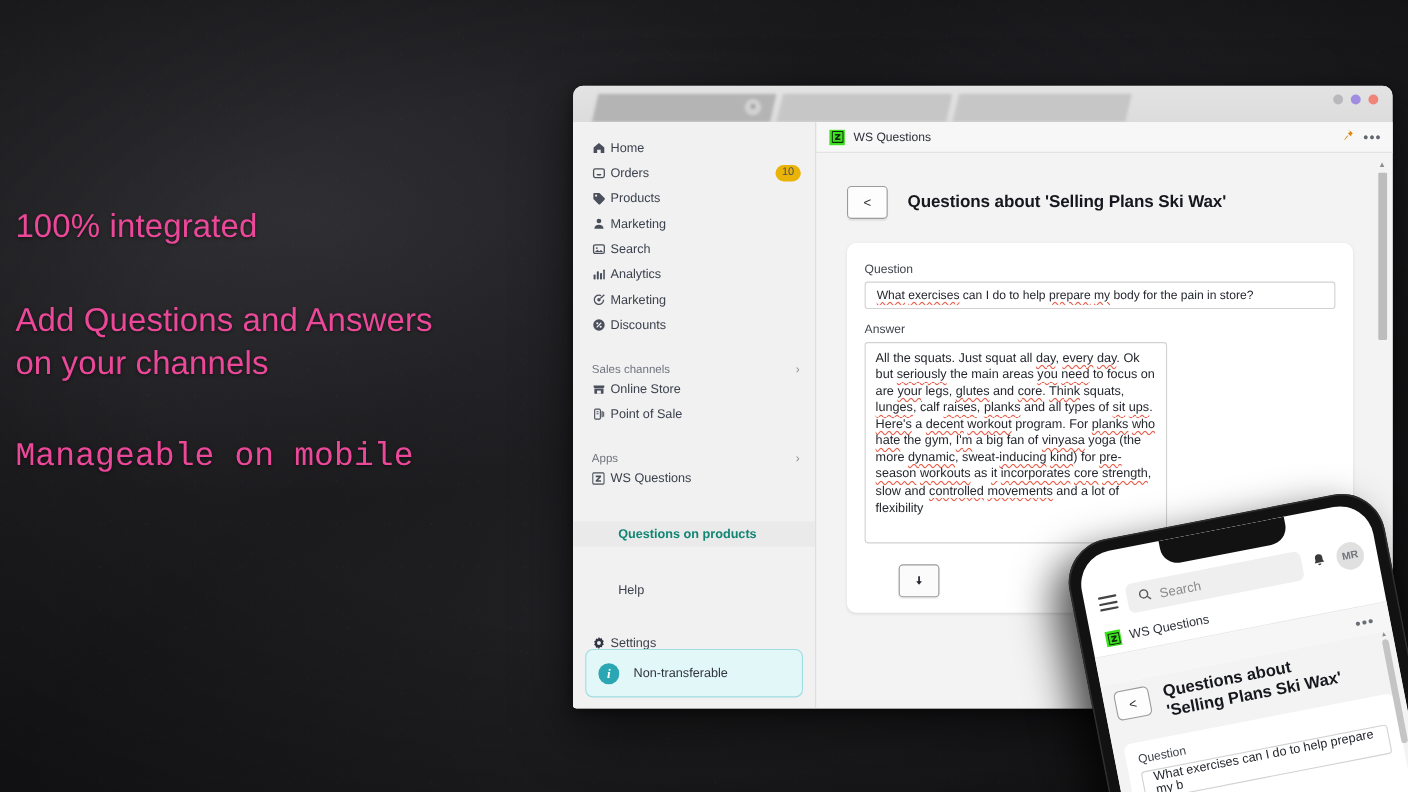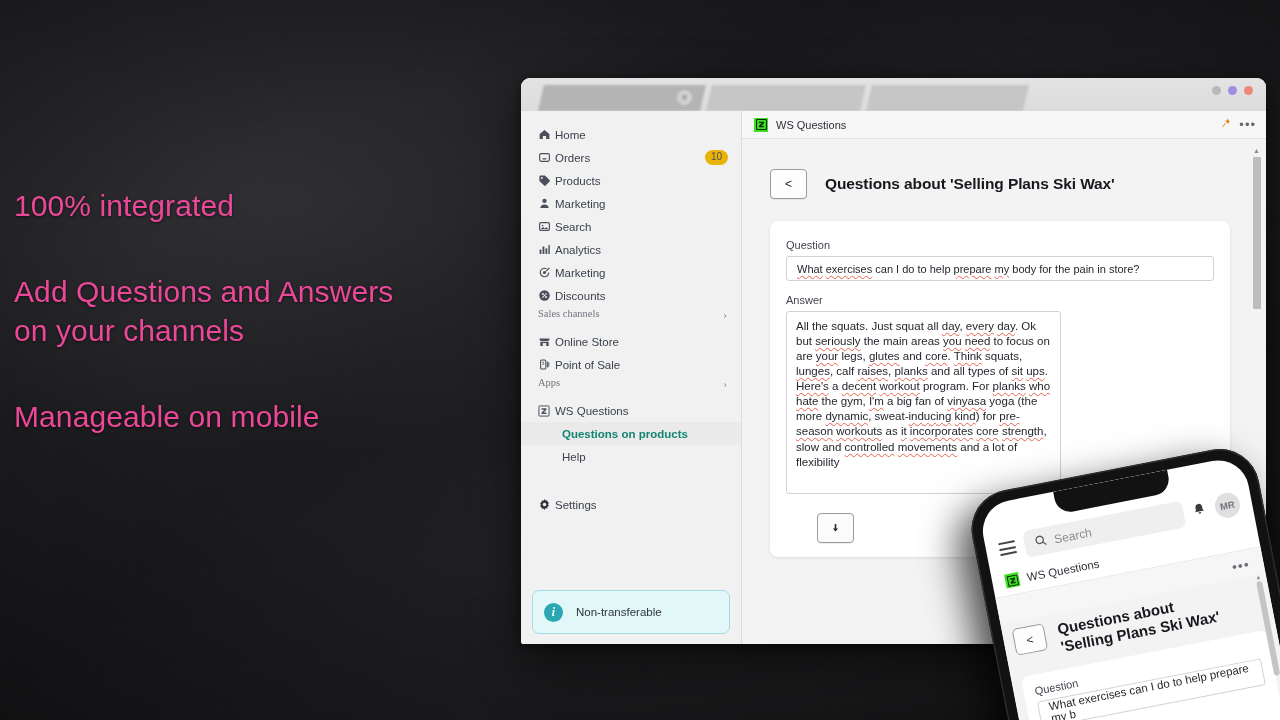--- a/index.html
+++ b/index.html
@@ -45,21 +45,21 @@
     z-index: 5;
   }
   #marketing .line {
     font-size: 30px;
     font-weight: 400;
     line-height: 1.30;
     letter-spacing: .1px;
     text-shadow: 0 1px 3px rgba(0,0,0,.55);
   }
   #marketing .blk { margin-bottom: 47px; }
-  #marketing .blk:last-child { margin-bottom: 0; }
+  #marketing .blk:last-child { margin-bottom: 0; font-family: Liberation Mono, monospace; }
 
   
   #window {
     position: absolute; left: 521px; top: 78px;
     width: 745px; height: 566px;
     background: #e6e6e6;
     border-radius: 9px 9px 3px 3px;
     box-shadow: 0 18px 50px rgba(0,0,0,.62), 0 2px 10px rgba(0,0,0,.45);
     overflow: hidden;
     z-index: 10;
@@ -120,28 +120,28 @@
     color: #3b414d; cursor: default;
   }
   .navitem .ico { width: 17px; flex: none; display: flex; align-items: center; }
   .navitem .lbl { flex: 1; }
   .badge {
     background: #eab308; color: #4a4f5a;
     font-size: 10px; border-radius: 9px;
     padding: 1px 6px 1.5px; line-height: 1.2;
   }
   .section {
-    display: flex; align-items: flex-start; justify-content: space-between;
+    display: flex; align-items: flex-end; justify-content: space-between;
     padding: 0 14px 0 17px; height: 22px;
-    color: #70747e; font-size: 10.5px; margin-top: 1px; font-family: Liberation Serif, serif;
+    color: #70747e; font-size: 10.5px; margin-top: 13px;
   }
   .section .chev { color: #8a8e96; font-size: 11px; }
   .subitem {
     padding: 0 13px 0 41px; height: 23px; display: flex; align-items: center;
-    font-size: 11.5px; color: #3b414d;
+    font-size: 11.5px; color: #3b414d; margin-top: 28px;
   }
   .subitem.active { background: #eaeaea; color: #128573; font-weight: 700; }
   #banner {
     position: absolute; left: 11px; right: 11px; bottom: 10px;
     height: 44px; border-radius: 7px;
     background: #e2f7f8; border: 1px solid #9fdde2;
     display: flex; align-items: center; padding-left: 11px; gap: 13px;
   }
   #banner .infoico {
     width: 19px; height: 19px; border-radius: 50%;

